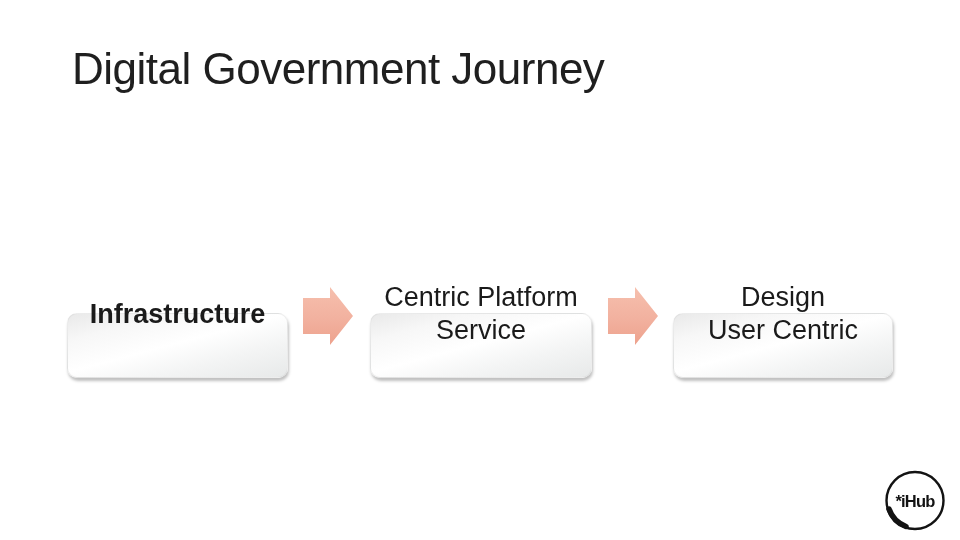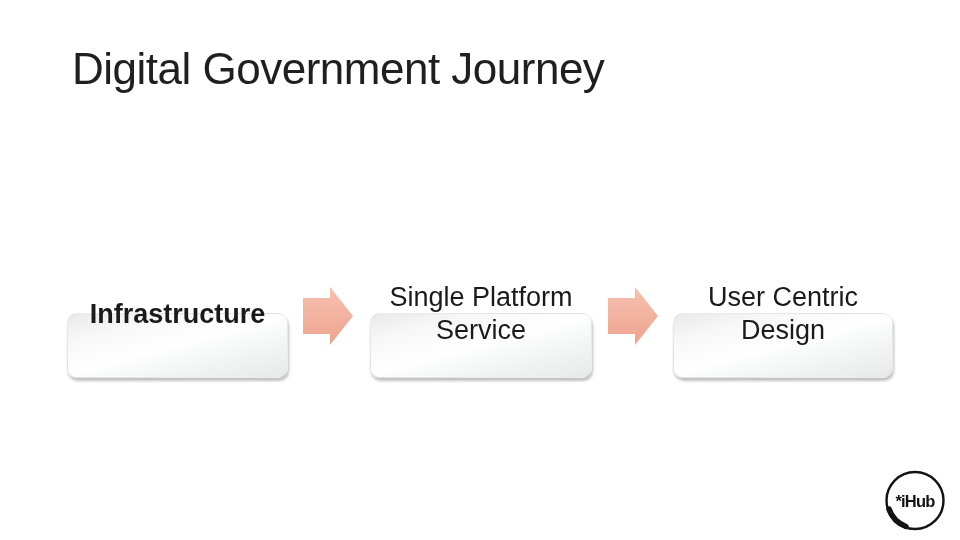--- a/index.html
+++ b/index.html
@@ -99,32 +99,32 @@
         <div>Infrastructure</div>
         <div></div>
       </div>
     </div>
 
     <div class="arrow arrow-1"></div>
 
     <div class="step step-2">
       <div class="step-box"></div>
       <div class="step-label">
-        <div>Single Platform</div>
+        <div>Centric Platform</div>
         <div>Service</div>
       </div>
     </div>
 
     <div class="arrow arrow-2"></div>
 
     <div class="step step-3">
       <div class="step-box"></div>
       <div class="step-label">
+        <div>Design</div>
         <div>User Centric</div>
-        <div>Design</div>
         <div></div>
       </div>
     </div>
 
   </div>
 
   <svg class="logo" viewBox="0 0 64 64" aria-hidden="true">
     <circle cx="32" cy="31.5" r="28.5" fill="#ffffff" stroke="#131313" stroke-width="2.4"></circle>
     <path d="M 6 40 A 28.5 28.5 0 0 0 23 57.5" fill="none" stroke="#131313" stroke-width="5.5" stroke-linecap="round"></path>
     <text x="32" y="32" text-anchor="middle" dominant-baseline="central">*iHub</text>

